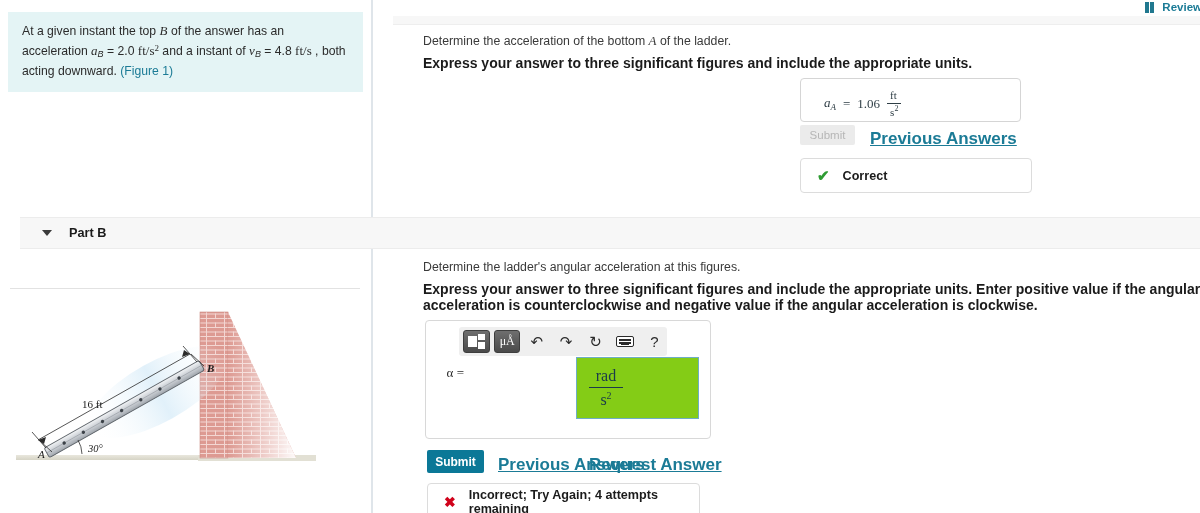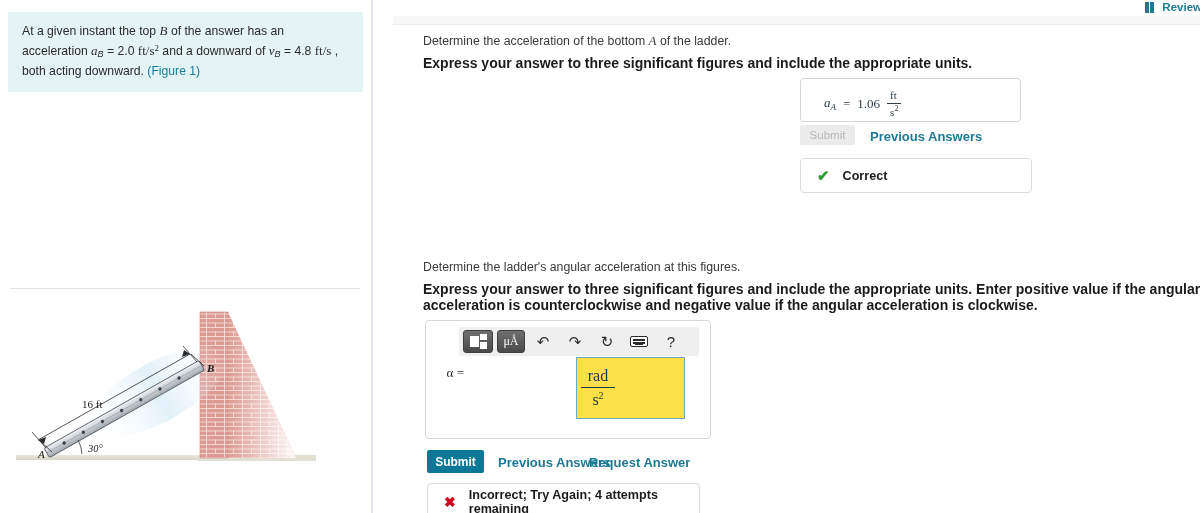--- a/index.html
+++ b/index.html
@@ -130,22 +130,22 @@
   .frac .den sup { font-size: 8px; }
 
   .btn-submit-disabled {
     position: absolute; left: 427px; top: 125px;
     width: 55px; height: 20px;
     background: #ebebeb; border-radius: 2px;
     color: #b6b6b6; font-size: 11.5px;
     display: flex; align-items: center; justify-content: center;
   }
   .link {
-    color: #1b7b96; font-size: 13px; font-weight: bold;
-    cursor: pointer;
+    color: #1b7b96; font-size: 17px; font-weight: bold;
+    text-decoration: underline; cursor: pointer;
   }
   .prev-ans-a { position: absolute; left: 497px; top: 129px; }
 
   .status-box {
     position: absolute;
     border: 1px solid #dcdcdc; border-radius: 4px;
     background: #fff;
     display: flex; align-items: center;
   }
   .status-correct {
@@ -185,21 +185,21 @@
 
   
   .answer-widget {
     position: absolute; left: 425px; top: 320px;
     width: 286px; height: 119px;
     border: 1px solid #d8d8d8; border-radius: 4px;
     background: #fff;
   }
   .toolbar {
     position: absolute; left: 33px; top: 6px;
-    width: 240px; height: 29px;
+    width: 208px; height: 29px;
     background: #efefef;
     border-radius: 3px;
     display: flex; align-items: center; gap: 0px;
   }
   .tb-btn {
     width: 30px; height: 23px; margin-left: 4px;
     background: linear-gradient(#6f6f6f, #4a4a4a);
     border: 1px solid #3e3e3e; border-radius: 3px;
     display: flex; align-items: center; justify-content: center;
     position: relative;
@@ -241,23 +241,23 @@
   }
   .field-main {
     width: 120px; height: 30px;
     border: 1.5px solid #6eadc6; background: #fff;
     font-family: "Liberation Serif", serif;
     font-size: 16px; color: #1b3a4b;
     padding: 0 6px; outline: none;
   }
   .unit-box {
     position: absolute; left: 150px; top: 36px;
-    width: 109px; height: 62px;
-    border: 1.5px solid #6eadc6; background: #fde047;
-    display: flex; align-items: center; padding-left: 4px;
+    width: 123px; height: 62px;
+    border: 1.5px solid #6eadc6; background: #84cc16;
+    display: flex; align-items: center; padding-left: 12px;
   }
   .unit-frac {
     display: inline-flex; flex-direction: column; align-items: center;
     font-family: "Liberation Serif", serif; color: #1b3a4b; font-size: 16px;
     line-height: 1.1;
   }
   .unit-frac .bar { width: 34px; height: 1px; background: #1b3a4b; margin: 2px 0; }
   .unit-frac sup { font-size: 10px; }
 
   .btn-submit {
@@ -276,21 +276,21 @@
 </style>
 </head>
 <body>
 
 <div class="page">
 
   <div class="left-panel">
 
     <div class="problem-box">
       <span>At a given instant the top </span><span class="mi">B</span><span> of the answer has an acceleration</span>
-      <span class="mi">a</span><span class="sub">B</span><span> = 2.0 </span><span class="mu">ft/s</span><span class="sup mu">2</span><span> and a downward of </span><span class="mi">v</span><span class="sub">B</span><span> = 4.8 </span><span class="mu">ft/s</span><span> , both acting downward. </span><span class="figlink">(Figure 1)</span>
+      <span class="mi">a</span><span class="sub">B</span><span> = 2.0 </span><span class="mu">ft/s</span><span class="sup mu">2</span><span> and a instant of </span><span class="mi">v</span><span class="sub">B</span><span> = 4.8 </span><span class="mu">ft/s</span><span> , both acting downward. </span><span class="figlink">(Figure 1)</span>
     </div>
 
     <div class="figure-rule"></div>
 
     <div class="figure-canvas">
       <svg class="fig-svg" width="360" height="205" viewBox="0 0 360 205">
         <defs>
           <linearGradient id="gndG" x1="0" y1="0" x2="0" y2="1">
             <stop offset="0%" stop-color="#e9e7dd"></stop>
             <stop offset="100%" stop-color="#d6d4c6"></stop>
@@ -399,20 +399,24 @@
     <div class="btn-submit-disabled">Submit</div>
     <div class="link prev-ans-a">Previous Answers</div>
 
     <div class="status-box status-correct">
       <span class="check-mark">✔</span>
       <span class="status-label">Correct</span>
     </div>
 
   </div>
 
+  <div class="part-header">
+    <span class="caret"></span>
+    <span class="part-label">Part B</span>
+  </div>
 
   <div class="q-text" style="left:423px; top:260px;">Determine the ladder's angular acceleration at this figures.</div>
   <div class="q-bold" style="left:423px; top:281px; width:790px;">Express your answer to three significant figures and include the appropriate units. Enter positive value if the angular acceleration is counterclockwise and negative value if the angular acceleration is clockwise.</div>
 
   <div class="answer-widget">
     <div class="toolbar">
       <div class="tb-btn">
         <span class="sq-icon">
             <span class="a"></span>
             <span class="b"></span>

